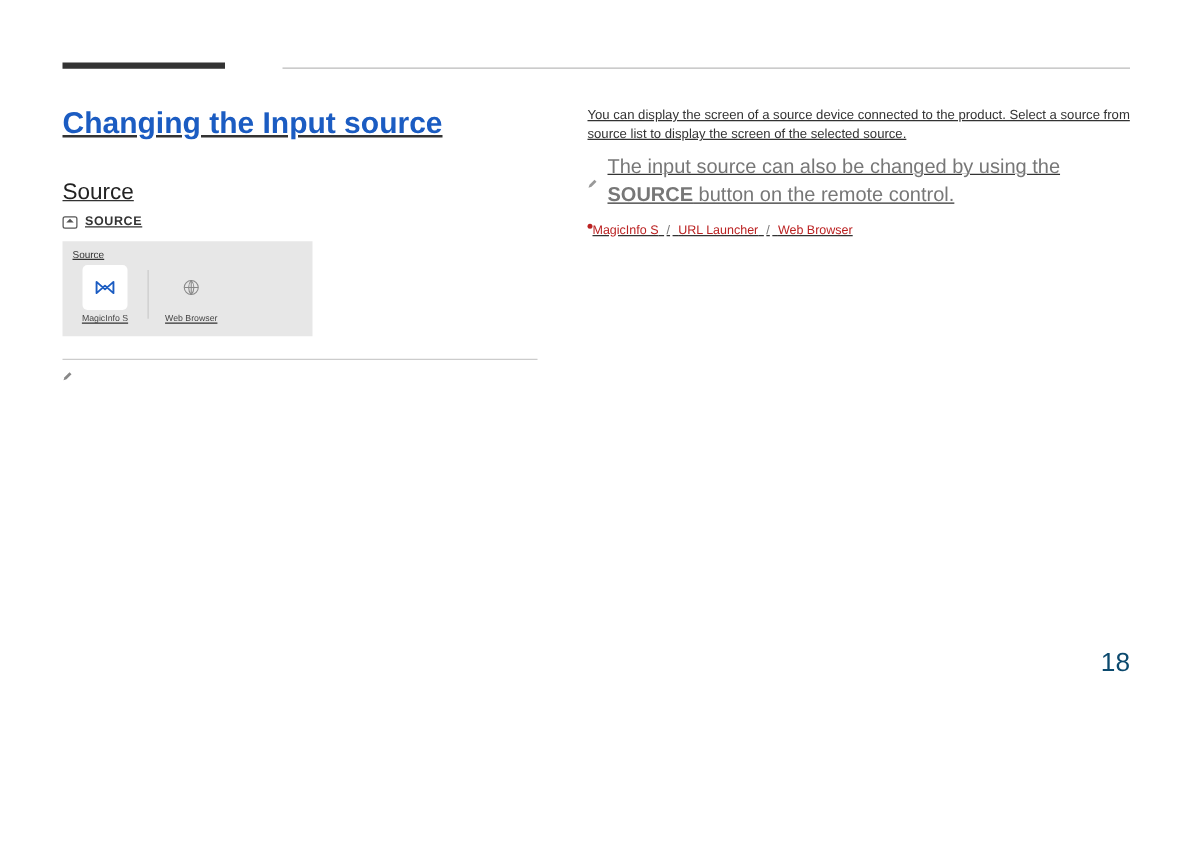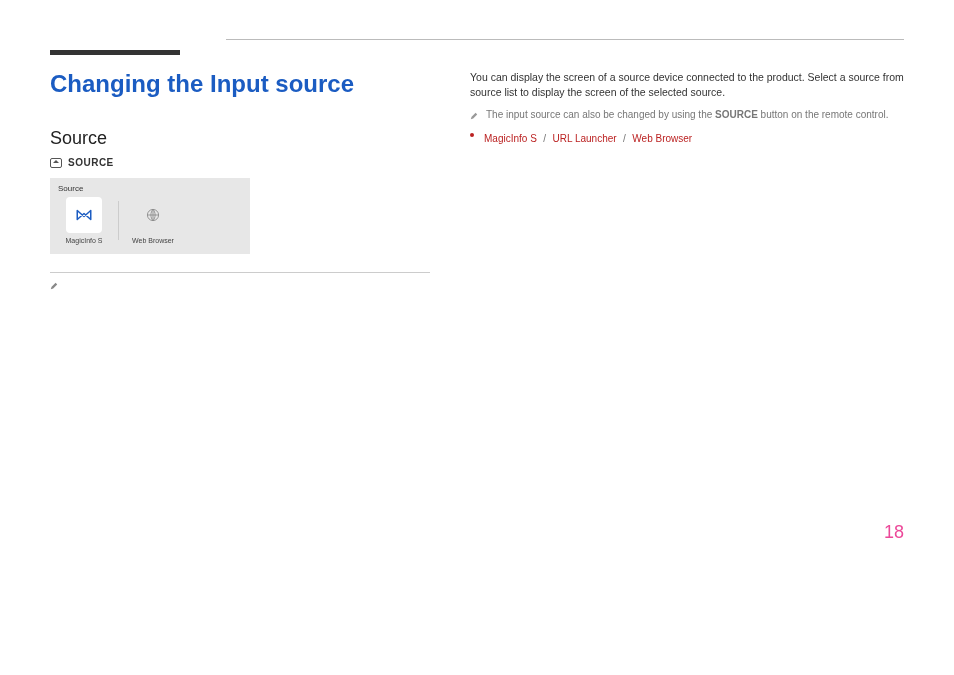--- a/index.html
+++ b/index.html
@@ -1,17 +1,17 @@
 <!DOCTYPE html>
 <html><head>
 <meta charset="utf-8">
 <style>
   * { box-sizing: border-box; margin: 0; padding: 0; }
   html, body { width: 954px; height: 675px; background: #fff; font-family: Arial, Helvetica, sans-serif; color: #333; }
-  .page { position: relative; width: 954px; height: 573px; padding: 39px 50px 40px 50px; }
+  .page { position: relative; width: 954px; height: 573px; padding: 54px 50px 40px 50px; text-decoration: underline; }
   .top-rule { border-top: 1px solid #bbb; margin-left: 176px; }
   .accent-bar { position: absolute; left: 50px; top: 50px; width: 130px; height: 5px; background: #333; }
   .content { display: flex; margin-top: 30px; gap: 40px; }
   .left-col { width: 380px; flex: 0 0 380px; }
   .right-col { flex: 1; }
   .title { color: #1b5cc2; font-size: 24px; font-weight: 600; margin-bottom: 30px; }
   .subhead { font-size: 18px; font-weight: 500; color: #222; margin-bottom: 8px; }
   .source-row { display: flex; align-items: center; gap: 6px; margin-bottom: 10px; }
   .source-glyph { width: 12px; height: 10px; border: 1px solid #555; border-radius: 2px; position: relative; display: inline-block; }
   .source-glyph::after { content: ""; position: absolute; left: 2px; top: 1px; width: 0; height: 0; border-left: 3px solid transparent; border-right: 3px solid transparent; border-bottom: 3px solid #555; }
@@ -23,27 +23,27 @@
   .panel-sep { width: 1px; background: #ccc; margin: 4px 8px; }
   .icon-tile { width: 36px; height: 36px; background: #fff; border-radius: 4px; display: flex; align-items: center; justify-content: center; }
   .panel-item-label { font-size: 7px; color: #444; text-align: center; }
   .magic-svg { width: 18px; height: 18px; }
   .grid-svg { width: 14px; height: 14px; }
   .hr { border: none; border-top: 1px solid #ccc; margin: 18px 0 8px 0; }
   .note-row { display: flex; align-items: flex-start; gap: 6px; color: #777; font-size: 9px; line-height: 1.4; }
   .pencil { width: 8px; height: 8px; margin-top: 1px; flex: 0 0 8px; }
   .pencil svg { width: 8px; height: 8px; display: block; }
   .body-text { font-size: 10.5px; line-height: 1.45; color: #333; margin-bottom: 8px; }
-  .note-row-r { display: flex; align-items: center; gap: 8px; color: #777; font-size: 10px; line-height: 1.4; margin-bottom: 6px; }
+  .note-row-r { display: flex; align-items: center; gap: 8px; color: #777; font-size: 16px; line-height: 1.4; margin-bottom: 6px; }
   .note-row-r .pencil { margin-top: 2px; }
-  .bullet-row { display: flex; align-items: flex-start; gap: 10px; margin-top: 2px; }
+  .bullet-row { display: flex; align-items: flex-start; margin-top: 2px; }
   .bullet-dot { width: 4px; height: 4px; background: #b22; border-radius: 50%; margin-top: 5px; flex: 0 0 4px; }
   .link { color: #b22; font-size: 10px; }
   .sep { color: #777; font-size: 10px; margin: 0 2px; }
-  .page-num { position: absolute; right: 50px; bottom: 30px; font-size: 18px; color: #ec4899; font-weight: 300; margin-left: 16px; }
+  .page-num { position: absolute; right: 50px; bottom: 30px; font-size: 21px; color: #0c4a6e; font-weight: 300; margin-left: 16px; }
 </style>
 </head>
 <body>
 
 <div class="page">
   <div class="accent-bar"></div>
   <div class="top-rule"></div>
 
   <div class="content">
 

